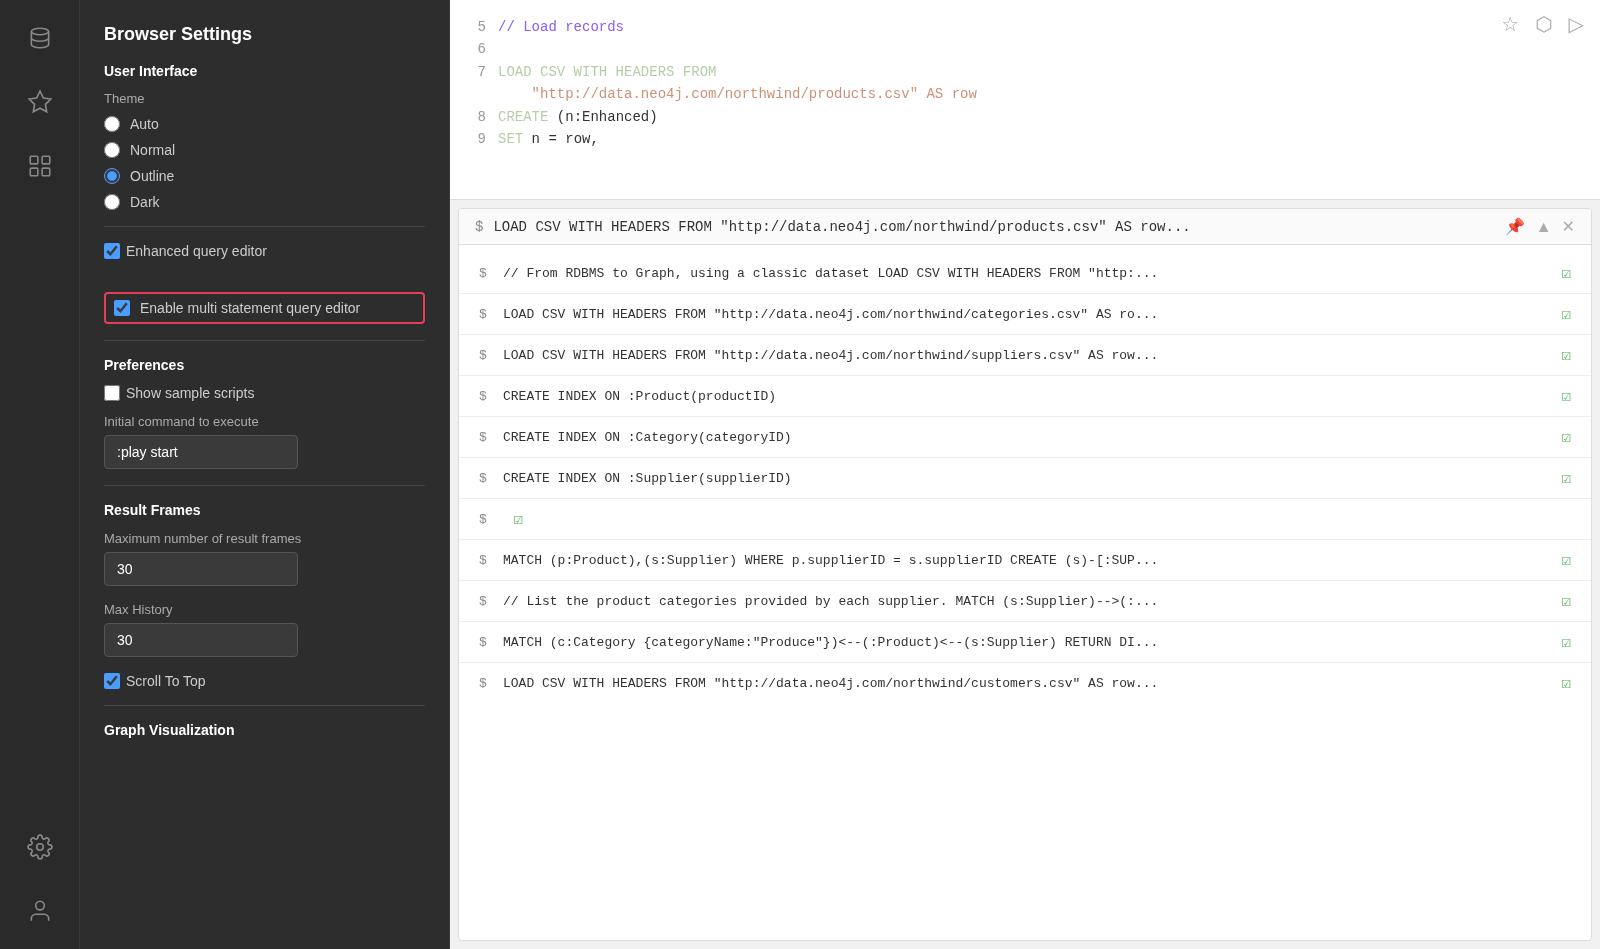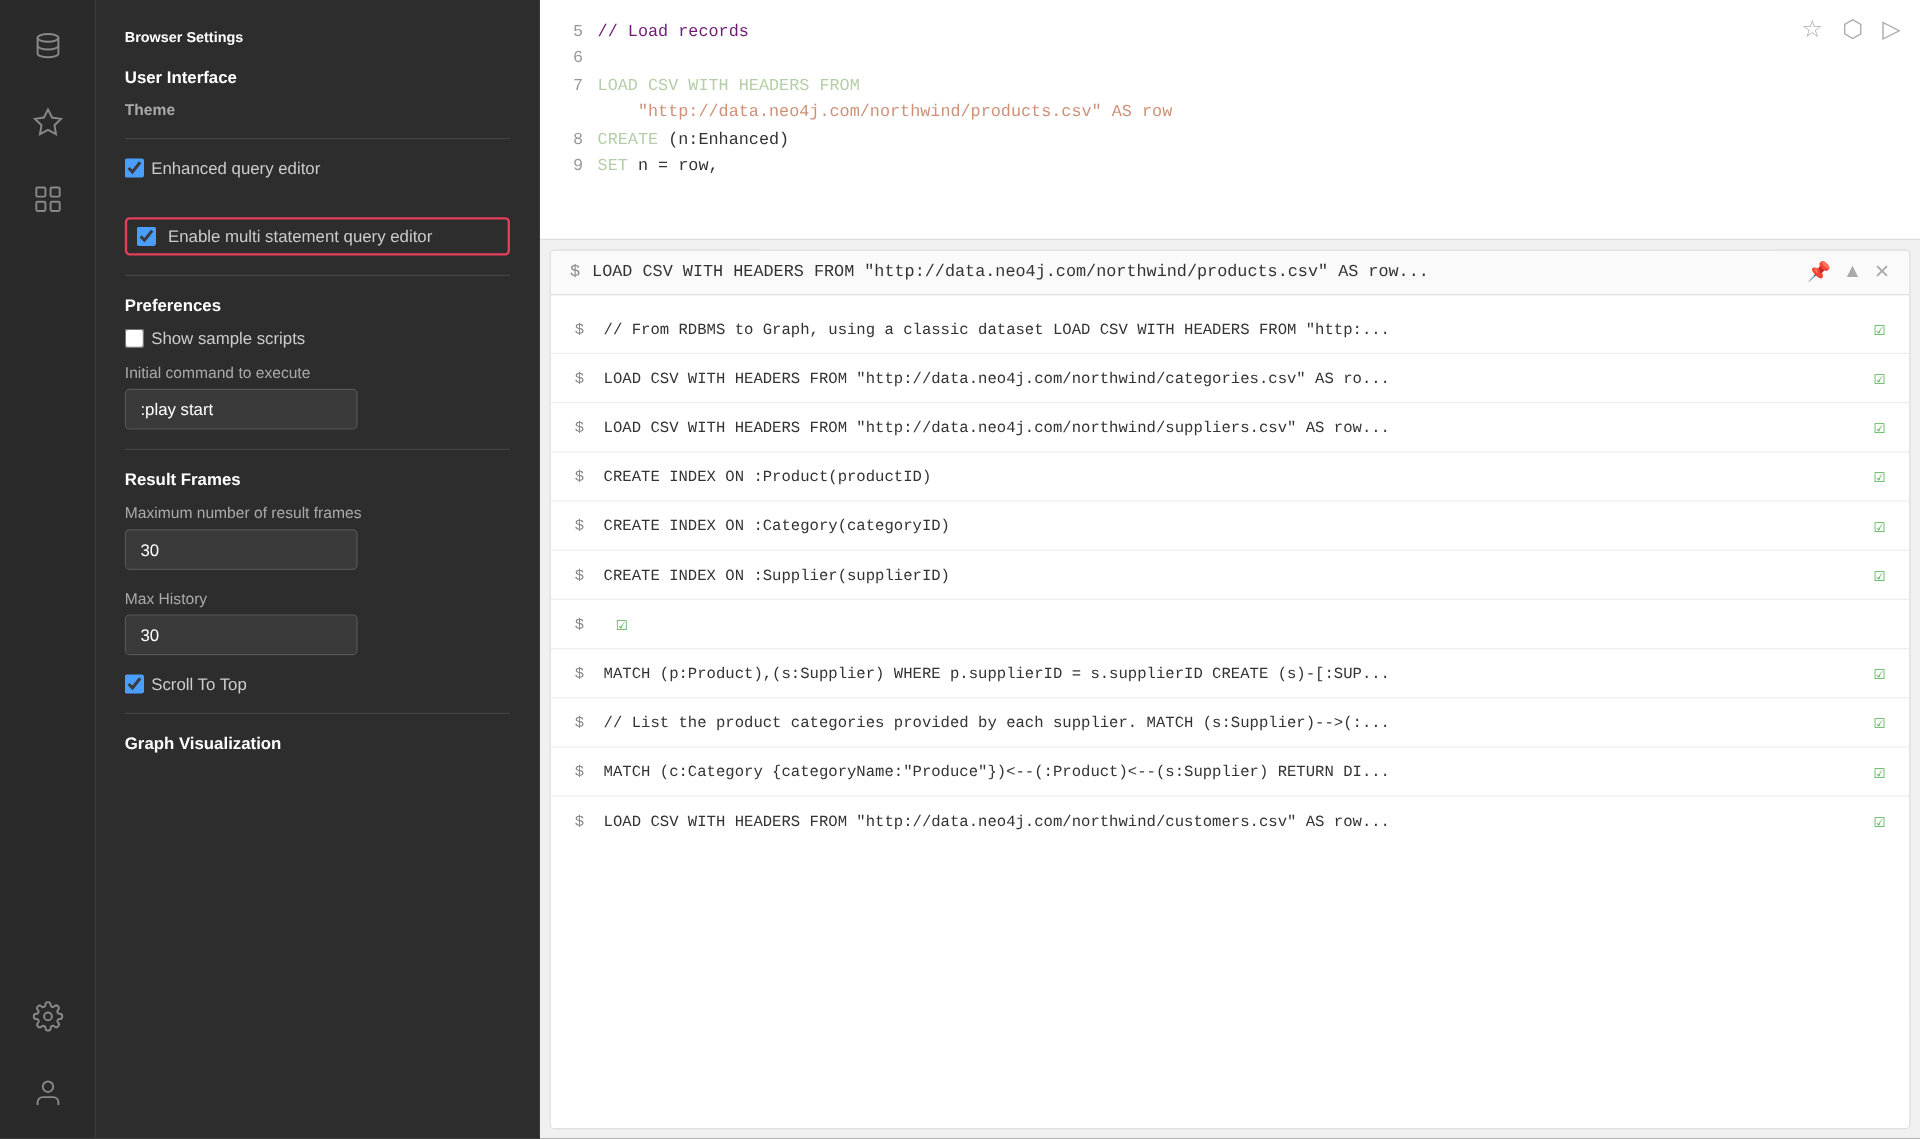--- a/index.html
+++ b/index.html
@@ -38,34 +38,34 @@
     
     .settings-panel {
       width: 370px;
       background: #2d2d2d;
       padding: 24px 24px;
       overflow-y: auto;
       border-right: 1px solid #3a3a3a;
     }
     .settings-panel h1 {
       color: #ffffff;
-      font-size: 12px;
+      font-size: 18px;
       font-weight: 700;
       margin-bottom: 18px;
     }
     .settings-panel h2 {
       color: #ffffff;
       font-size: 14px;
       font-weight: 700;
       margin-bottom: 12px;
     }
     .settings-panel h3 {
       color: #aaa;
       font-size: 13px;
-      font-weight: 700;
+      font-weight: 400;
       margin-bottom: 10px;
     }
     .section-divider {
       border: none;
       border-top: 1px solid #444;
       margin: 16px 0;
     }
 
     
     .radio-group { display: flex; flex-direction: column; gap: 10px; margin-bottom: 16px; }
@@ -168,21 +168,21 @@
       gap: 12px;
     }
     .line-num {
       color: #999;
       min-width: 16px;
       text-align: right;
       user-select: none;
     }
     .code-text { color: #333; }
     .code-string { color: #ce9178; }
-    .code-comment { color: #701a75; }
+    .code-comment { color: #8b5cf6; }
     .code-command { color: #b5cea8; }
 
     
     .editor-toolbar {
       position: absolute;
       top: 12px;
       right: 16px;
       display: flex;
       gap: 16px;
     }
@@ -312,20 +312,38 @@
   </div>
 </div>
 
 <div class="settings-panel">
   <h1>Browser Settings</h1>
 
   <h2>User Interface</h2>
 
   <h3>Theme</h3>
 
+  <div class="radio-group">
+    <label class="radio-item">
+      <input type="radio" name="theme" style="">
+      <span>Auto</span>
+    </label>
+    <label class="radio-item">
+      <input type="radio" name="theme" style="">
+      <span>Normal</span>
+    </label>
+    <label class="radio-item">
+      <input type="radio" name="theme" checked="" style="">
+      <span>Outline</span>
+    </label>
+    <label class="radio-item">
+      <input type="radio" name="theme" style="">
+      <span>Dark</span>
+    </label>
+  </div>
 
   <hr class="section-divider">
 
   <label class="checkbox-item">
     <input type="checkbox" checked="" style="">
     <span>Enhanced query editor</span>
   </label>
 
   <div class="highlight-box">
     <input type="checkbox" checked="" style="">

